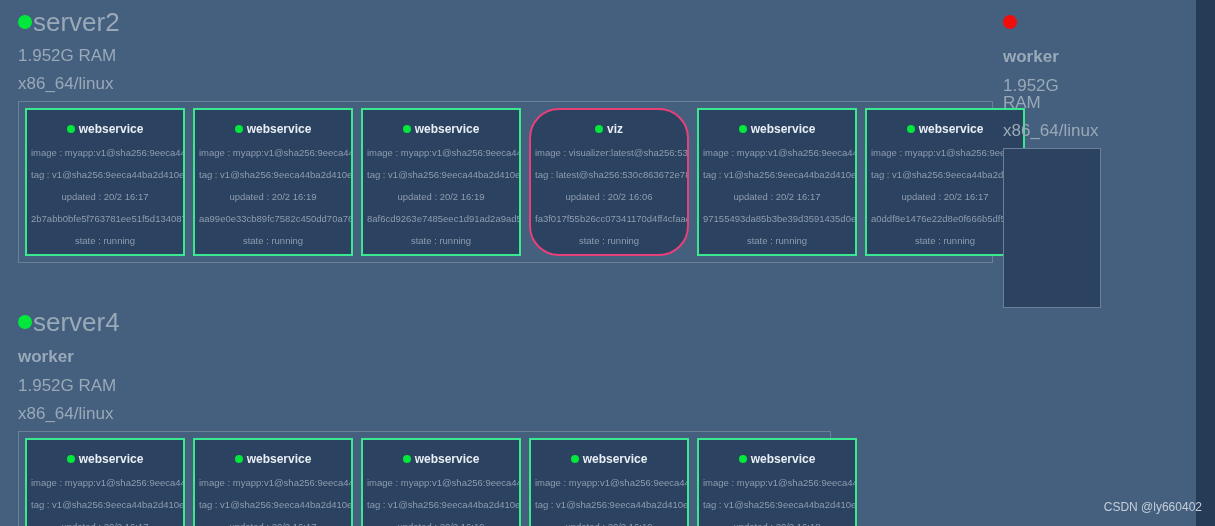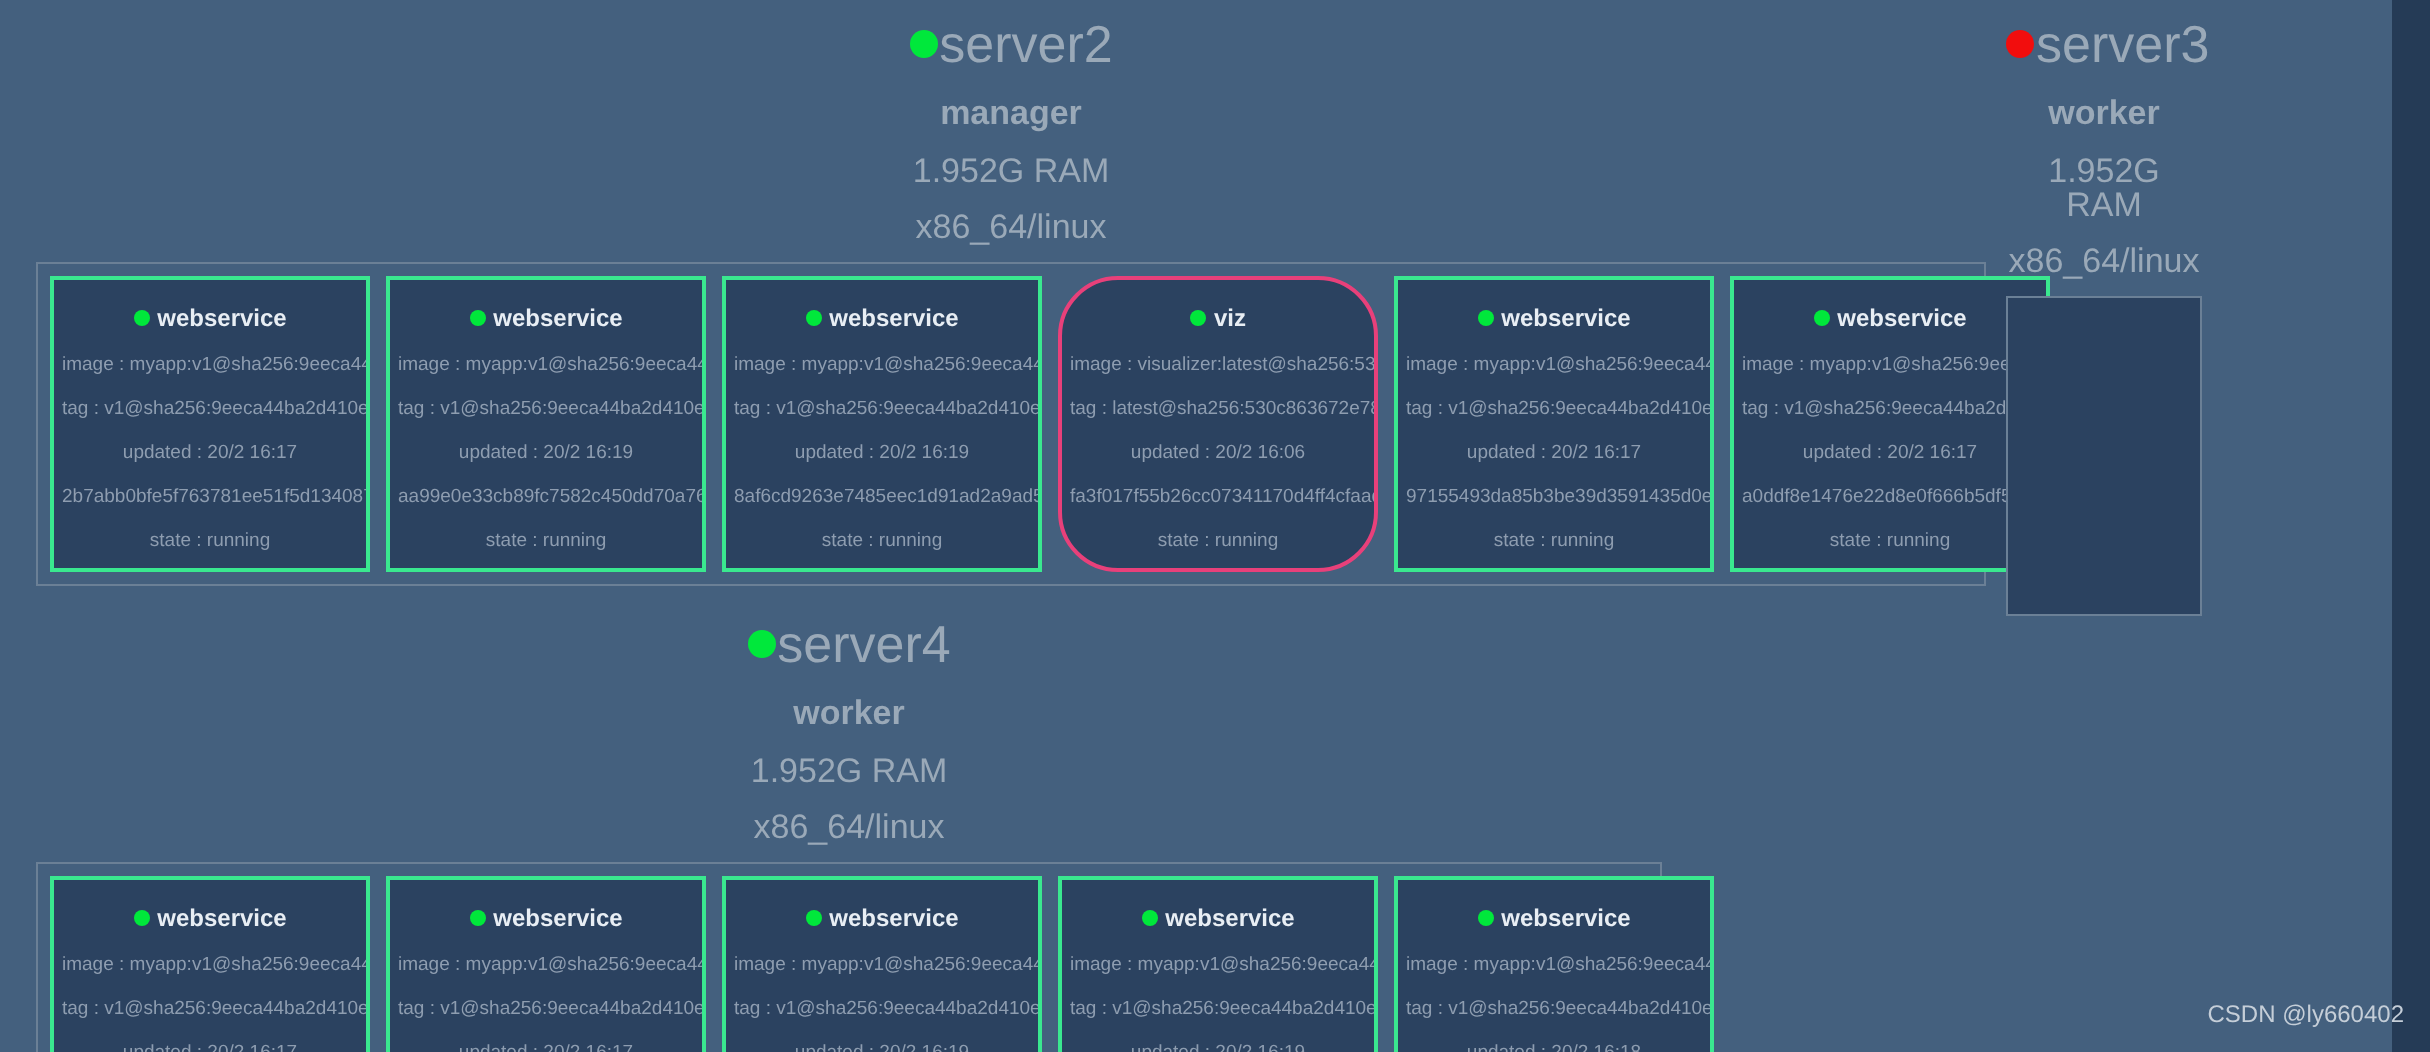--- a/index.html
+++ b/index.html
@@ -25,21 +25,21 @@
     background: #44607e;
     overflow: hidden;
   }
 
   .node {
     position: absolute;
   }
 
   
   .node-header {
-    text-align: center;
+    text-align: left;
     color: #9fadbb;
     line-height: 1.0;
   }
   .node-title {
     font-size: 26px;
     color: #9aa9b8;
     white-space: nowrap;
     display: block;
     padding-top: 9px;
   }
@@ -143,21 +143,20 @@
   }
 </style>
 </head>
 <body>
 
 <div id="visualizer">
 
   <div class="node" id="node-0" style="left:18px; top:0px; width:975px;">
     <div class="node-header">
       <span class="node-title"><span class="status-dot dot-up"></span><span>server2</span></span>
-      <span class="node-role">manager</span>
       <span class="node-ram">1.952G RAM</span>
       <span class="node-arch">x86_64/linux</span>
     </div>
     <div class="tray" id="tray-0">
         <div class="card">
           <div class="card-title"><span class="status-dot dot-up"></span><span>webservice</span></div>
           <div class="card-line flush">image : myapp:v1@sha256:9eeca44ba2d4</div>
           <div class="card-line flush">tag : v1@sha256:9eeca44ba2d410e54fccd</div>
           <div class="card-line">updated : 20/2 16:17</div>
           <div class="card-line flush">2b7abb0bfe5f763781ee51f5d134087668b</div>
@@ -201,21 +200,21 @@
           <div class="card-line flush">tag : v1@sha256:9eeca44ba2d410e54fccd</div>
           <div class="card-line">updated : 20/2 16:17</div>
           <div class="card-line flush">a0ddf8e1476e22d8e0f666b5df54e1d2e85</div>
           <div class="card-line">state : running</div>
         </div>
       </div>
   </div>
 
   <div class="node" id="node-1" style="left:1003px; top:0px; width:98px;">
     <div class="node-header">
-      <span class="node-title"><span class="status-dot dot-down"></span><span>server3</span></span>
+      <span class="node-title"><span class="status-dot dot-down"></span></span>
       <span class="node-role">worker</span>
       <span class="node-ram">1.952G RAM</span>
       <span class="node-arch">x86_64/linux</span>
     </div>
     <div class="tray tray-empty" id="tray-1" style="height:160px;"></div>
   </div>
 
   <div class="node" id="node-2" style="left:18px; top:300px; width:813px;">
     <div class="node-header">
       <span class="node-title"><span class="status-dot dot-up"></span><span>server4</span></span>

